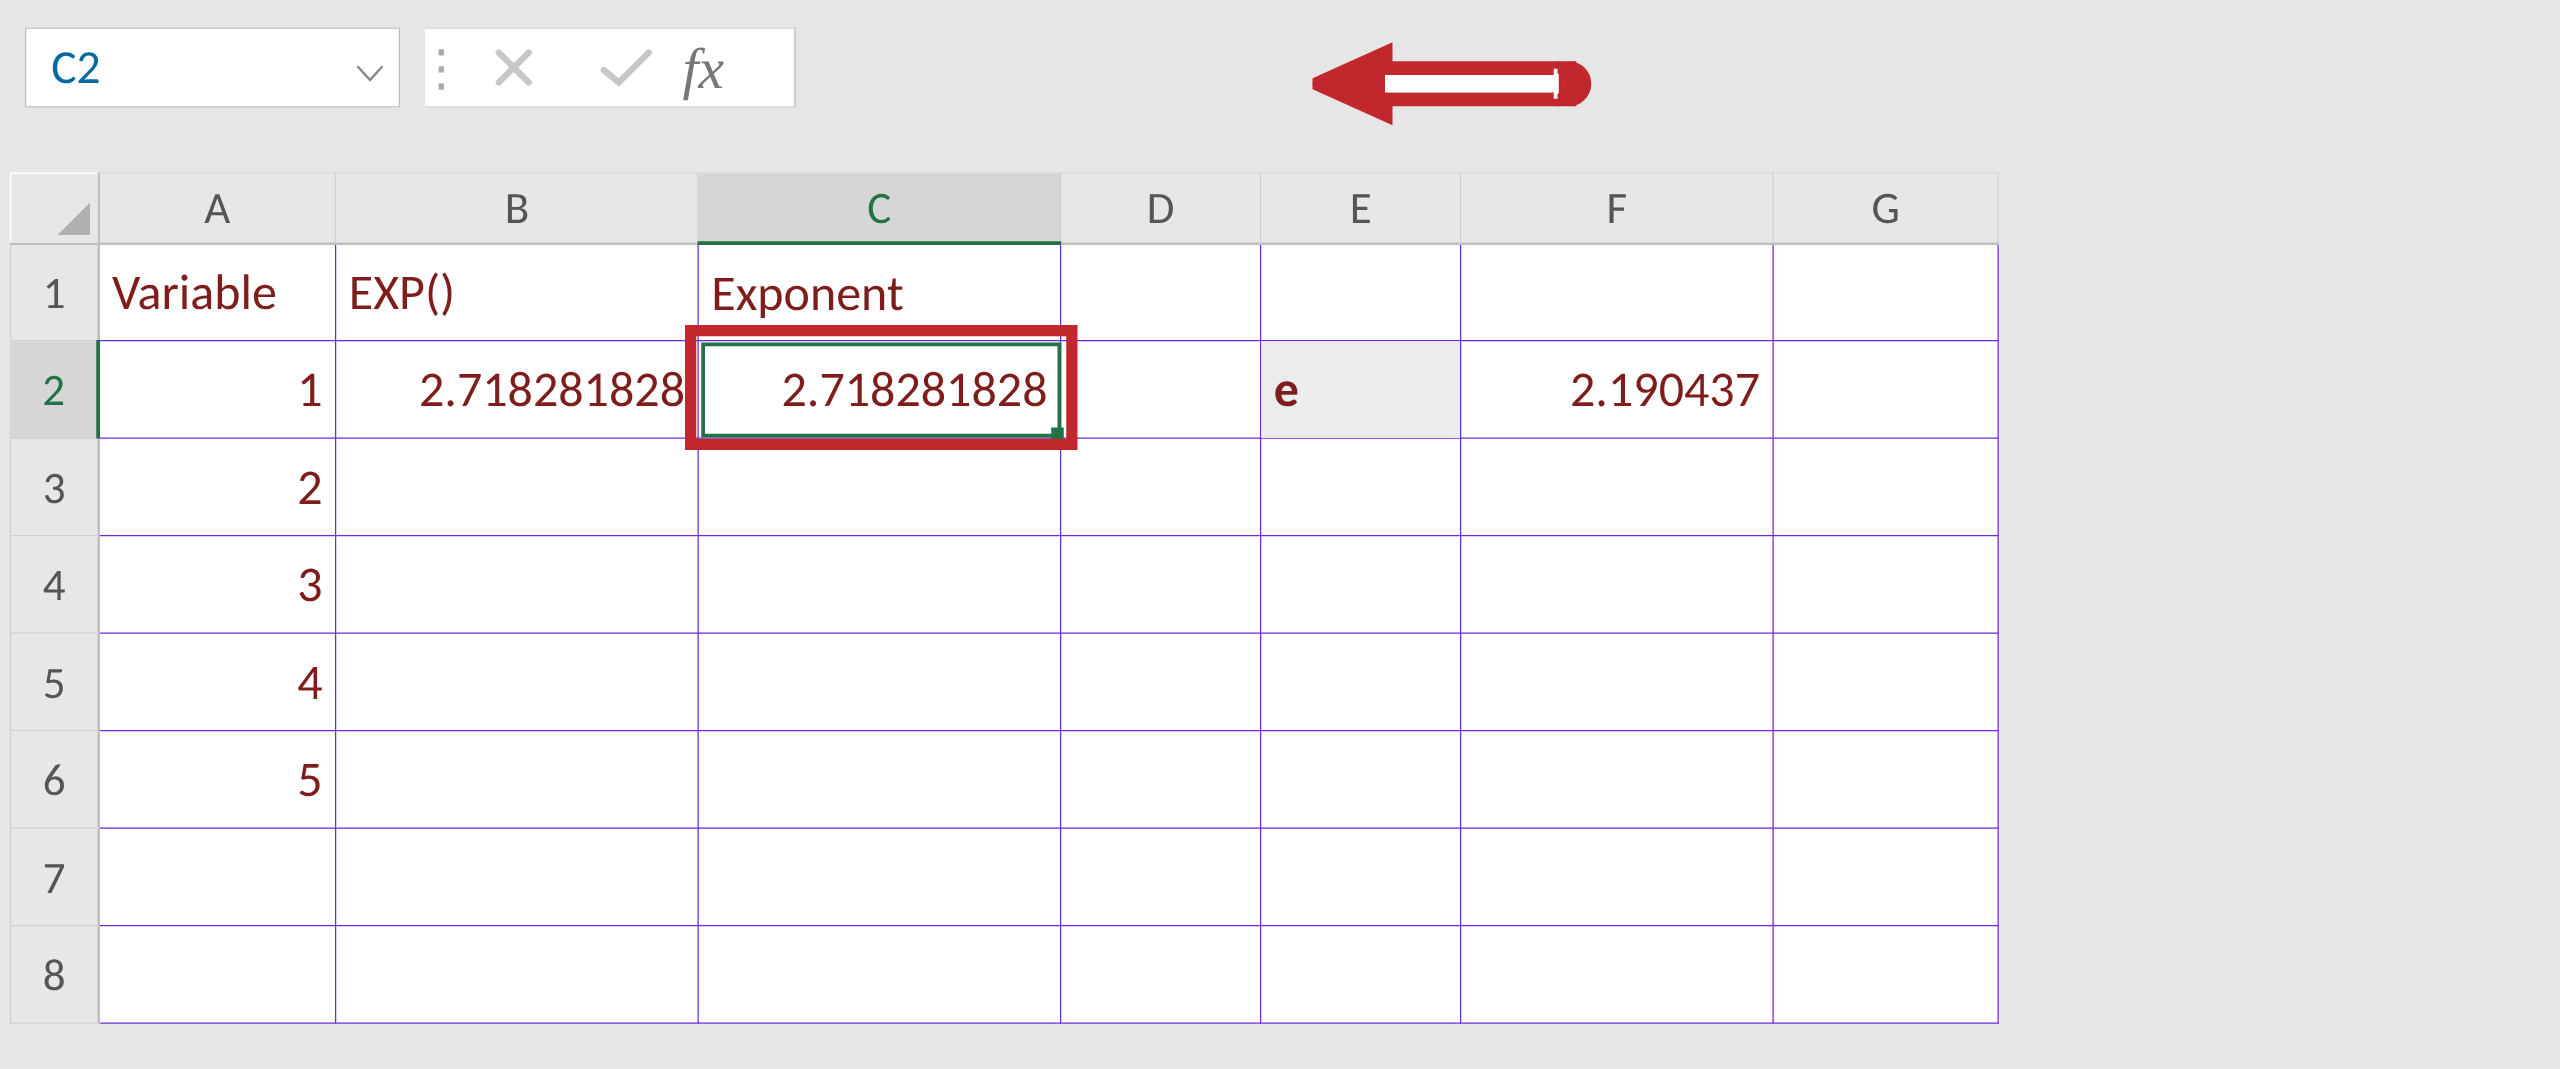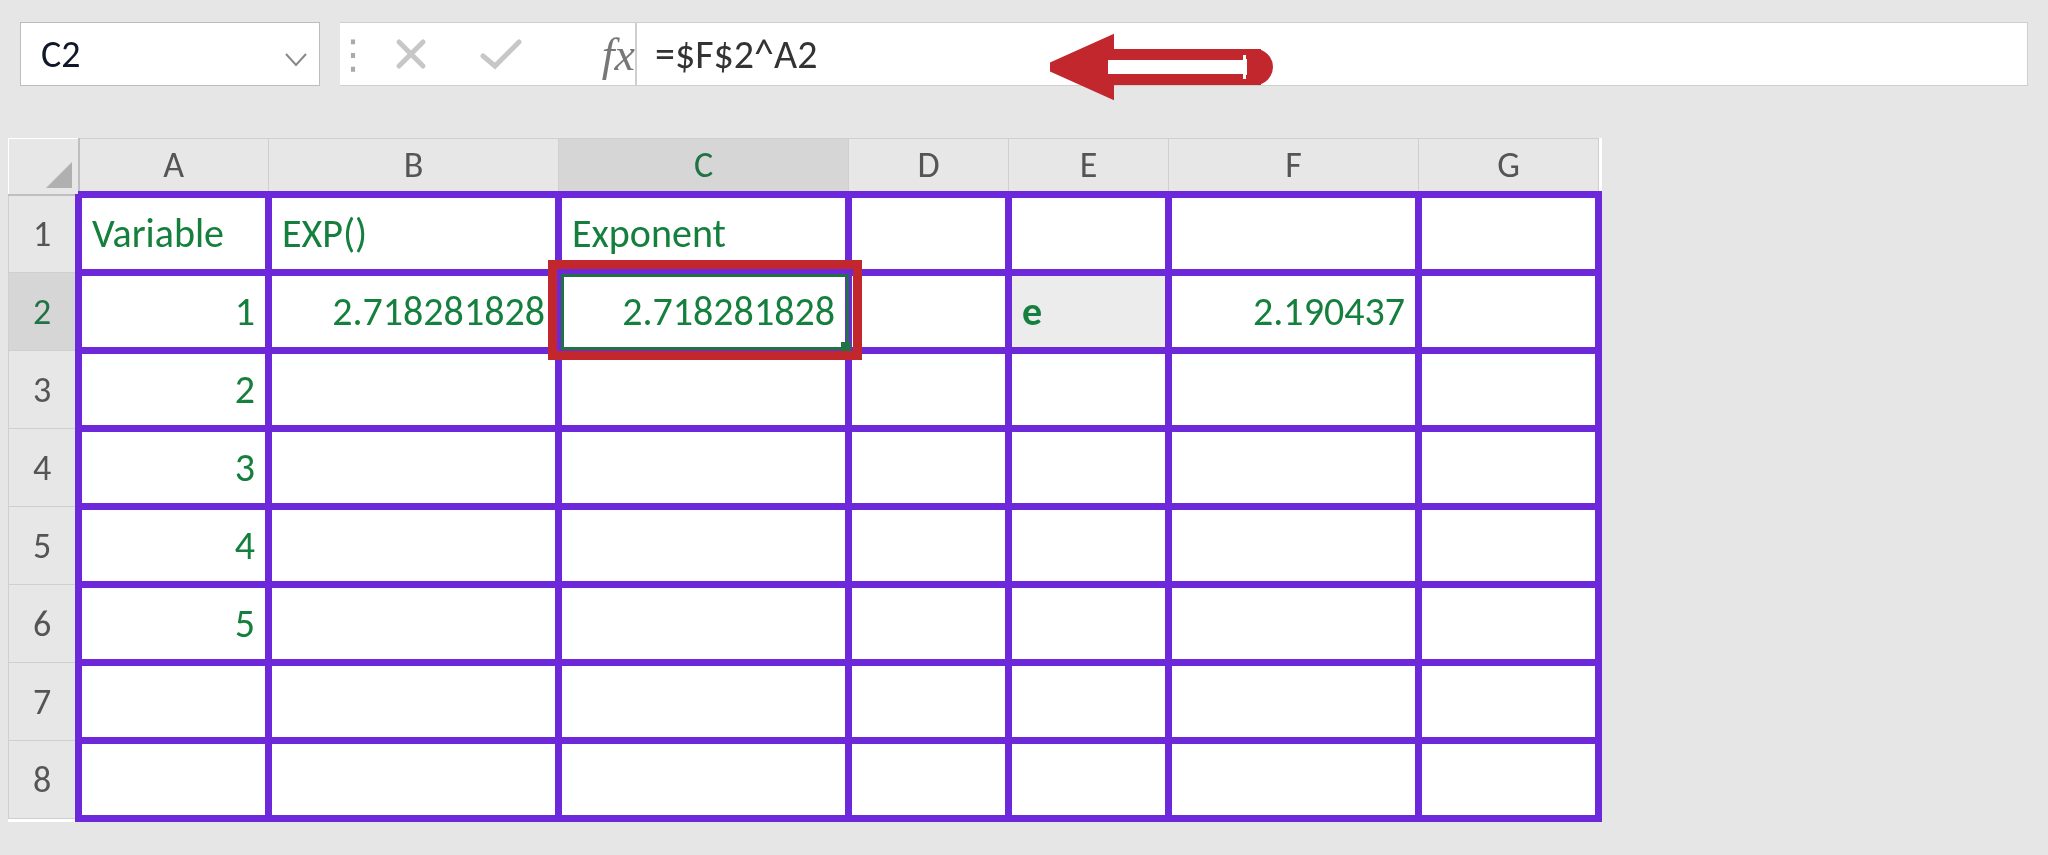--- a/index.html
+++ b/index.html
@@ -21,21 +21,21 @@
   }
   .name-box {
     background: #fff;
     border: 1px solid #bdbdbd;
     width: 300px;
     height: 64px;
     display: flex;
     align-items: center;
     padding: 0 12px 0 20px;
     font-size: 38px;
-    color: #0f172a;
+    color: #0369a1;
     position: relative;
   }
   .name-box .dd {
     margin-left: auto;
     color: #888;
   }
   .vsep {
     width: 26px;
     height: 64px;
     display:flex;
@@ -51,21 +51,21 @@
     align-items: center;
     justify-content: center;
     color: #b3b3b3;
     font-size: 44px;
   }
   .fx-label {
     width: 90px;
     height: 64px;
     display: flex;
     align-items: center;
-    justify-content: flex-end;
+    justify-content: flex-start;
     font-family: "Times New Roman", serif;
     font-style: italic;
     font-size: 46px;
     color: #777;
     border-right: 1px solid #cfcfcf;
   }
   .formula-input {
     background: #fff;
     flex: 1;
     height: 64px;
@@ -141,24 +141,24 @@
     color: #555;
     width: 70px;
     font-size: 36px;
   }
   th.rowh.sel {
     background: #d6d6d6;
     border-right: 3px solid #217346;
     color: #217346;
   }
   td.cell {
-    border: 7px solid #6d28d9;
+    border: 1px solid #6d28d9;
     height: 78px;
     padding: 0 10px;
-    color: #15803d;
+    color: #7f1d1d;
     white-space: nowrap;
     overflow: visible;
     position: relative;
     vertical-align: middle;
   }
   td.cell.num { text-align: right; }
   td.cell.txt { text-align: left; }
   td.cell.shaded { background: #ececec; }
   td.cell.bold { font-weight: bold; }
   .colA { width: 190px; }
@@ -210,23 +210,20 @@
     </div>
     <div class="fb-btn">
       <svg width="44" height="36" viewBox="0 0 44 36">
           <path d="M4 20 L16 30 L40 6" stroke="#c7c7c7" stroke-width="5" fill="none" stroke-linecap="round"></path>
         </svg>
     </div>
     <div class="fx-label">
       <span>fx</span>
     </div>
   </div>
-  <div class="formula-input">
-    <span>=$F$2^A2</span>
-  </div>
 
   <svg class="arrow-annot" width="280" height="70">
     <g fill="#c1272d" stroke="#c1272d">
       <polygon points="0,35 60,8 60,22 60,48 60,62" fill="#c1272d"></polygon>
       <polygon points="0,35 60,8 60,62" fill="none" stroke-width="8"></polygon>
       <rect x="56" y="22" width="150" height="26" fill="none" stroke-width="10"></rect>
       <path d="M205 22 A13 13 0 0 1 205 48" fill="none" stroke-width="10"></path>
     </g>
     <polygon points="2,35 58,10 58,60" fill="#c1272d"></polygon>
     <rect x="56" y="23" width="140" height="24" fill="#fff" stroke="#c1272d" stroke-width="10"></rect>

